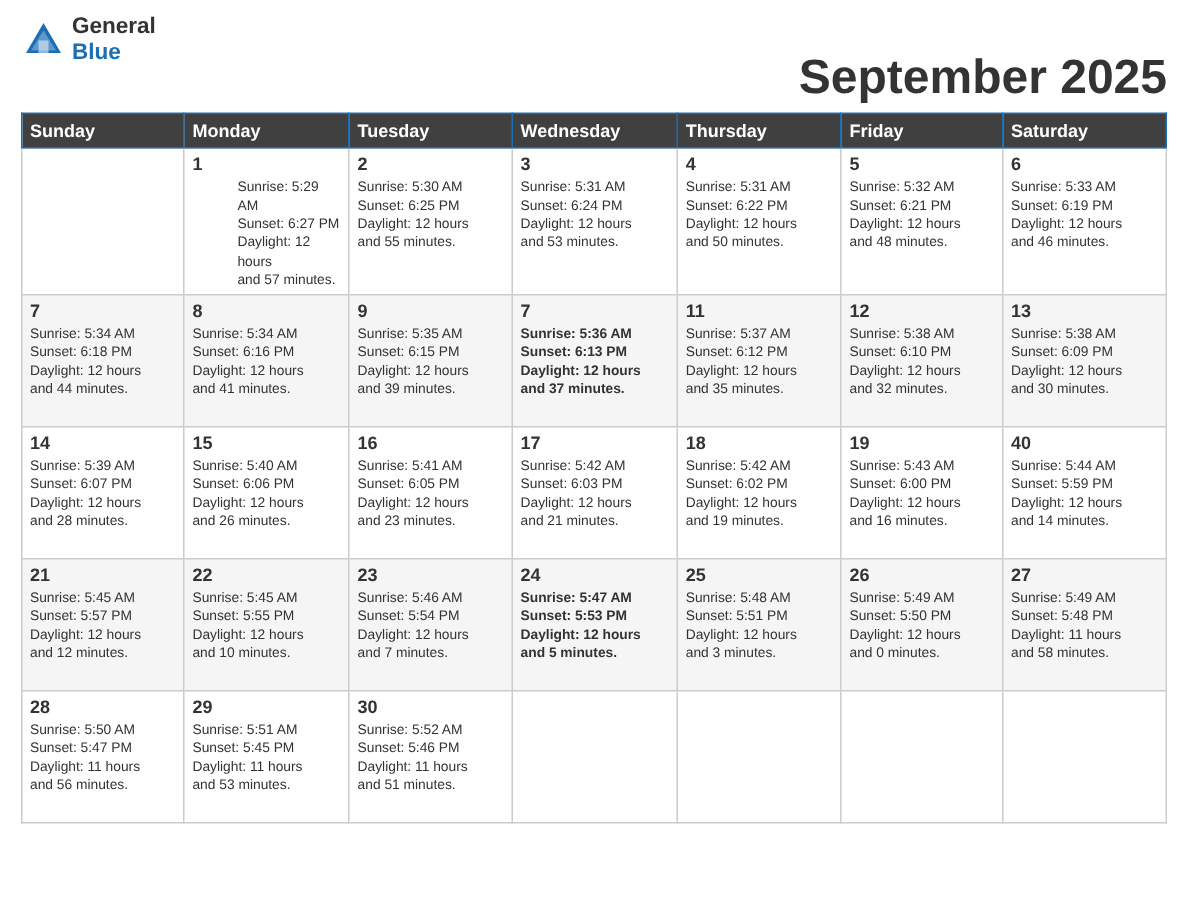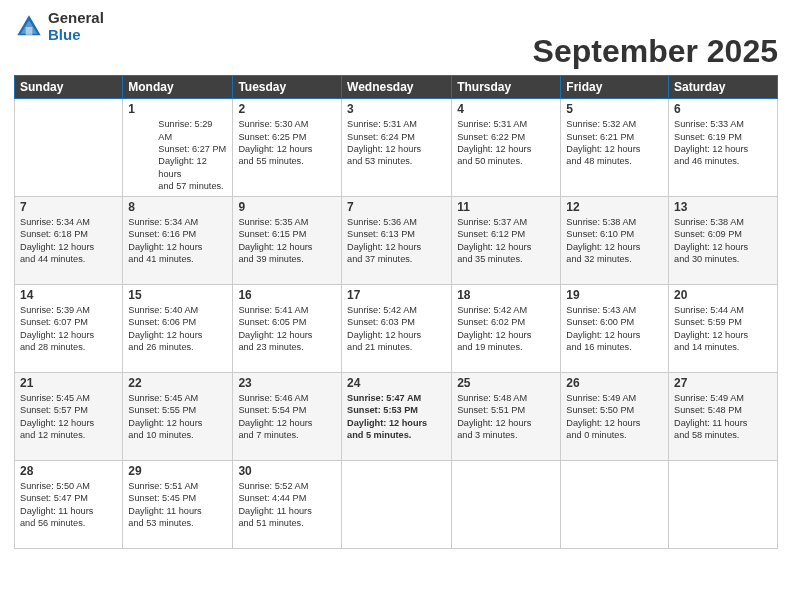--- a/index.html
+++ b/index.html
@@ -194,21 +194,21 @@
           </td>
           <td>
             <span class="day-num">9</span>
             <div class="cell-text" style="white-space: pre-line;">Sunrise: 5:35 AM
 Sunset: 6:15 PM
 Daylight: 12 hours
 and 39 minutes.</div>
           </td>
           <td>
             <span class="day-num">7</span>
-            <div class="cell-text" style="white-space: pre-line;">Sunrise: 5:36 AM
+            <div class="cell-text" style="white-space: pre-line; font-weight: bold;">Sunrise: 5:36 AM
 Sunset: 6:13 PM
 Daylight: 12 hours
 and 37 minutes.</div>
           </td>
           <td>
             <span class="day-num">11</span>
             <div class="cell-text" style="white-space: pre-line;">Sunrise: 5:37 AM
 Sunset: 6:12 PM
 Daylight: 12 hours
 and 35 minutes.</div>
@@ -265,21 +265,21 @@
 and 19 minutes.</div>
           </td>
           <td>
             <span class="day-num">19</span>
             <div class="cell-text" style="white-space: pre-line;">Sunrise: 5:43 AM
 Sunset: 6:00 PM
 Daylight: 12 hours
 and 16 minutes.</div>
           </td>
           <td>
-            <span class="day-num">20</span>
+            <span class="day-num">40</span>
             <div class="cell-text" style="white-space: pre-line;">Sunrise: 5:44 AM
 Sunset: 5:59 PM
 Daylight: 12 hours
 and 14 minutes.</div>
           </td>
         </tr>
         <tr>
           <td>
             <span class="day-num">21</span>
             <div class="cell-text" style="white-space: pre-line;">Sunrise: 5:45 AM
@@ -341,21 +341,21 @@
           <td>
             <span class="day-num">29</span>
             <div class="cell-text" style="white-space: pre-line;">Sunrise: 5:51 AM
 Sunset: 5:45 PM
 Daylight: 11 hours
 and 53 minutes.</div>
           </td>
           <td>
             <span class="day-num">30</span>
             <div class="cell-text" style="white-space: pre-line;">Sunrise: 5:52 AM
-Sunset: 4:44 PM
+Sunset: 5:46 PM
 Daylight: 11 hours
 and 51 minutes.</div>
           </td>
           <td class="empty-cell"></td>
           <td class="empty-cell"></td>
           <td class="empty-cell"></td>
           <td class="empty-cell"></td>
         </tr>
       </tbody>
   </table>

